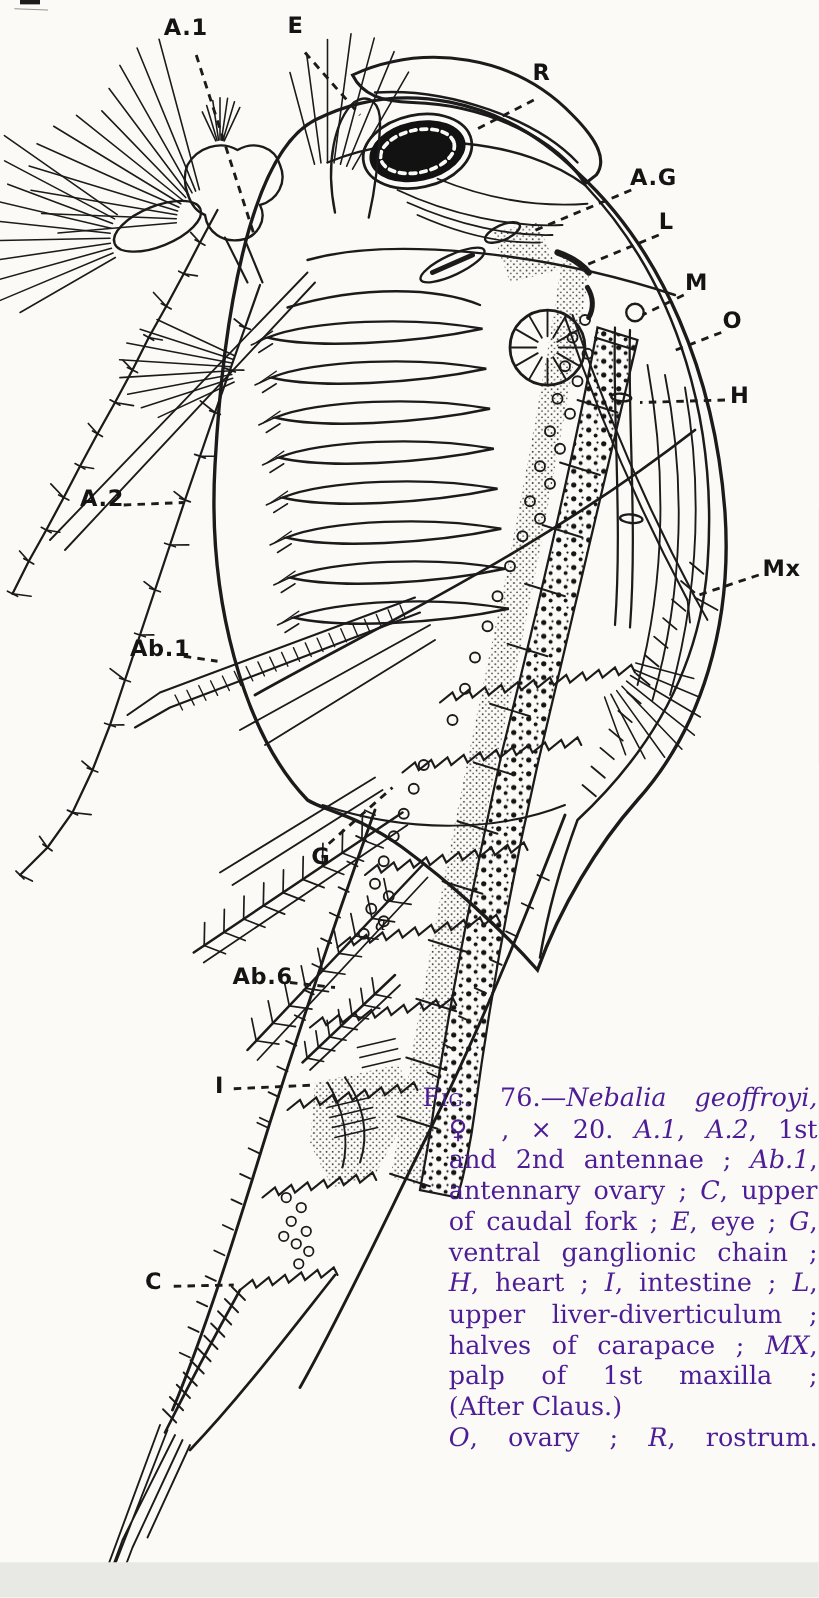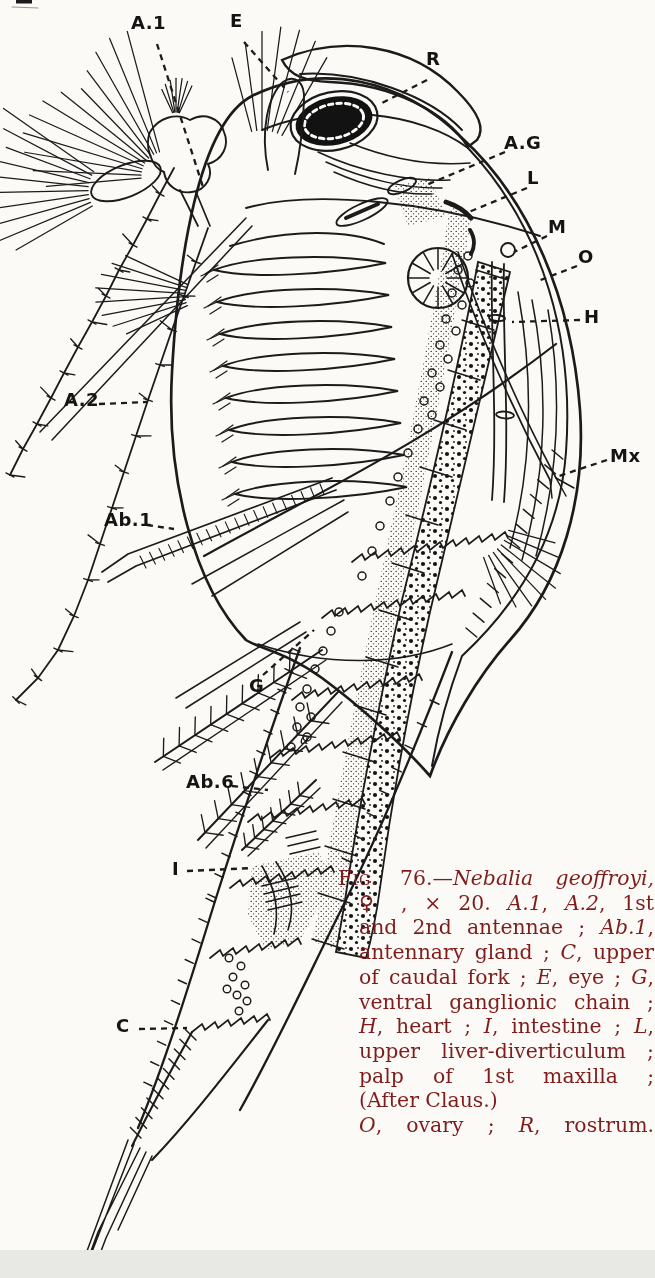--- a/index.html
+++ b/index.html
@@ -5,21 +5,21 @@
   html,body{margin:0;padding:0;background:#e8e8e4;}
   .page{position:relative;width:655px;height:1250px;background:#fbfaf6;overflow:hidden;
         font-family:"DejaVu Serif","Liberation Serif",serif;color:#1b1b1b;}
   svg.art{position:absolute;left:0;top:0;width:655px;height:1278px;}
   .fig-label{position:absolute;font-family:"DejaVu Sans","Liberation Sans",sans-serif;
              font-weight:700;font-size:18px;line-height:1;letter-spacing:.5px;color:#141414;
              white-space:nowrap;}
   .fig-label.inline{font-family:"DejaVu Serif","Liberation Serif",serif;font-style:italic;
              font-weight:400;font-size:15px;}
   .caption{position:absolute;left:338px;top:866px;width:316px;font-size:20.4px;
-           line-height:24.7px;color:#7f1d1d;}
+           line-height:24.7px;color:#4c1d95;}
   .caption-line{text-align:justify;text-align-last:justify;padding-left:21px;}
   .caption-line.first{padding-left:0;}
   .caption-line.last{text-align-last:left;}
   .em{font-style:italic;}
   .sc{font-variant:small-caps;letter-spacing:.6px;}
 </style>
 </head>
 <body>
 
 <div class="page">
@@ -529,22 +529,23 @@
       <div class="fig-label" style="left: 249px; top: 677px;">G</div>
       <div class="fig-label" style="left: 186px; top: 773px;">Ab.6</div>
       <div class="fig-label" style="left: 172px; top: 860px;">I</div>
       <div class="fig-label" style="left: 116px; top: 1017px;">C</div>
       <div class="fig-label inline" style="left: 300px; top: 732px;">a</div>
     </div>
   <div class="caption" id="caption">
       <div class="caption-line first"><span class="sc">Fig.</span><span> 76.—</span><span class="em">Nebalia geoffroyi,</span></div>
       <div class="caption-line"><span>♀ , × 20.  </span><span class="em">A.1</span><span>, </span><span class="em">A.2</span><span>, 1st</span></div>
       <div class="caption-line"><span>and 2nd antennae ; </span><span class="em">Ab.1</span><span>,</span></div>
-      <div class="caption-line"><span>antennary gland ; </span><span class="em">C</span><span>, upper</span></div>
+      <div class="caption-line"><span>antennary ovary ; </span><span class="em">C</span><span>, upper</span></div>
       <div class="caption-line"><span>of caudal fork ; </span><span class="em">E</span><span>, eye ; </span><span class="em">G</span><span>,</span></div>
       <div class="caption-line"><span>ventral ganglionic chain ;</span></div>
       <div class="caption-line"><span class="em">H</span><span>, heart ; </span><span class="em">I</span><span>, intestine ; </span><span class="em">L</span><span>,</span></div>
       <div class="caption-line"><span>upper liver-diverticulum ;</span></div>
+      <div class="caption-line"><span>halves of carapace ; </span><span class="em">MX</span><span>,</span></div>
       <div class="caption-line"><span>palp of 1st maxilla ;</span></div>
       <div class="caption-line last"><span>(After Claus.)</span></div>
       <div class="caption-line"><span class="em">O</span><span>, ovary ; </span><span class="em">R</span><span>, rostrum.</span></div>
     </div>
 </div>
 
 </body></html>

